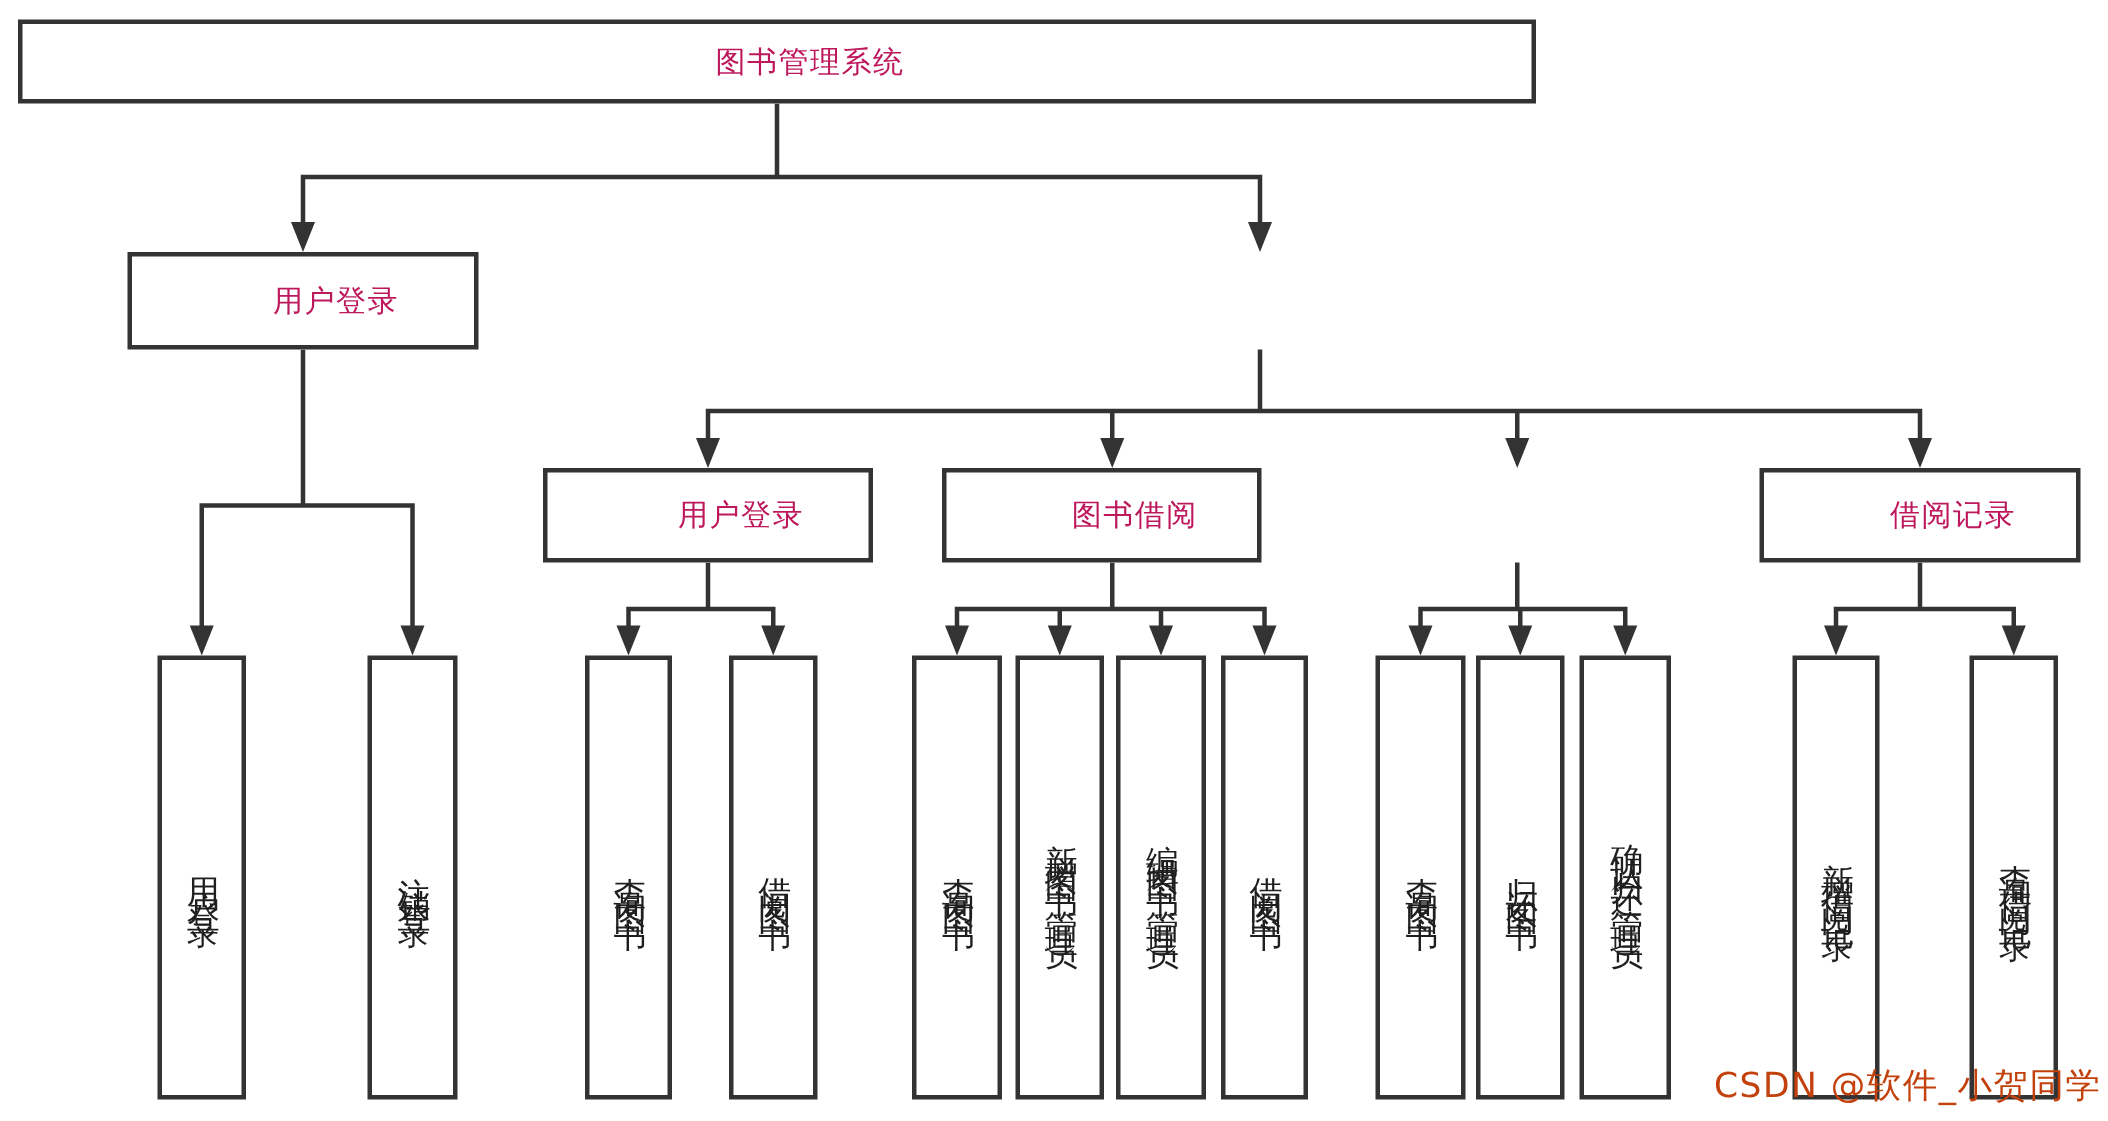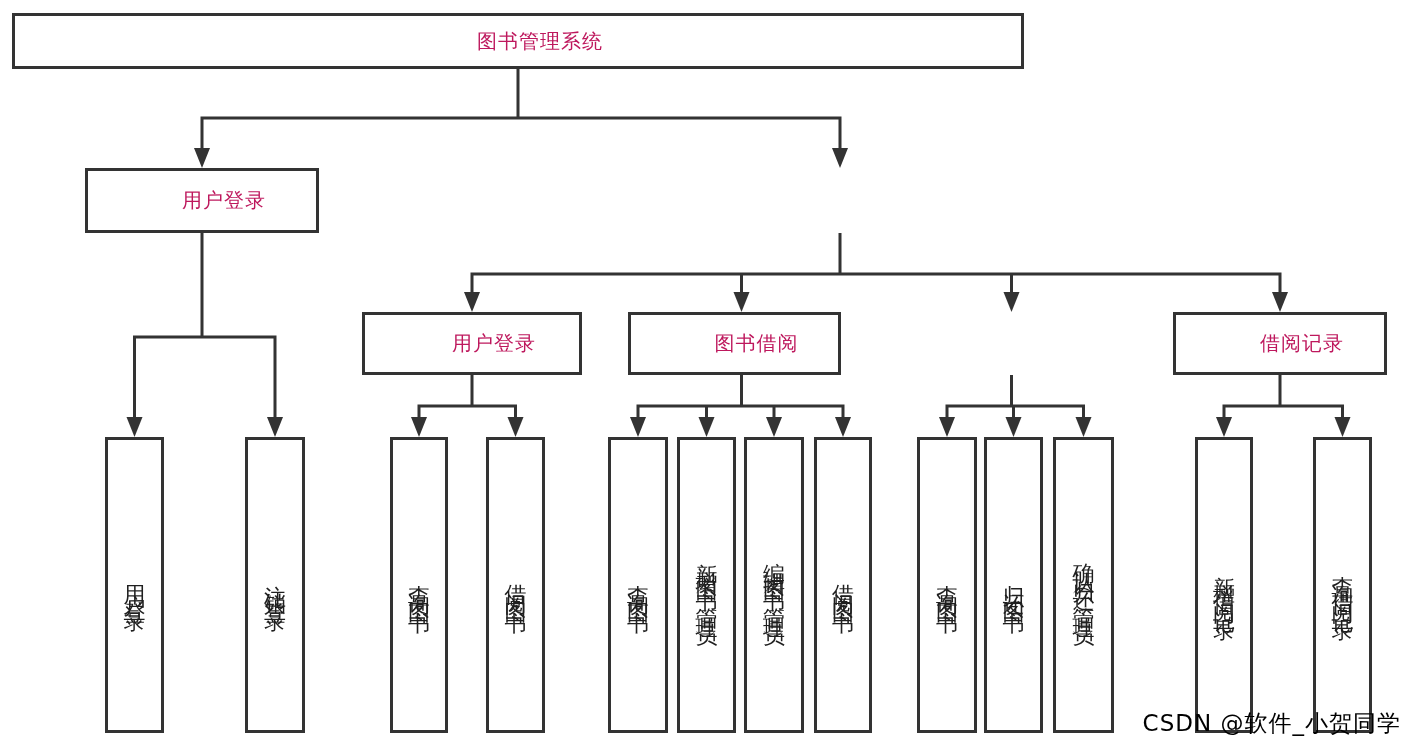--- a/index.html
+++ b/index.html
@@ -53,21 +53,21 @@
     font-size: 22px;
     letter-spacing: 9px;
     line-height: 1;
     color: #1f1f1f;
   }
   .watermark {
     position: absolute;
     right: 4px;
     bottom: 8px;
     font-size: 23px;
-    color: #000000;
+    color: #c2410c;
     letter-spacing: 1px;
     white-space: nowrap;
   }
 </style>
 </head>
 <body>
 
 <div class="diagram">
 
   <svg class="wires" width="1405" height="747" viewBox="0 0 1405 747" xmlns="http://www.w3.org/2000/svg">

